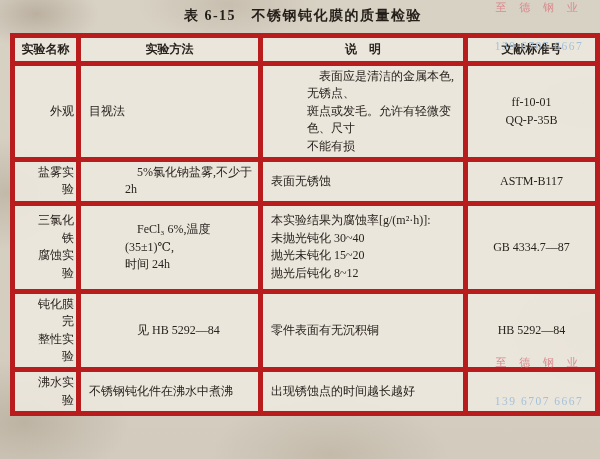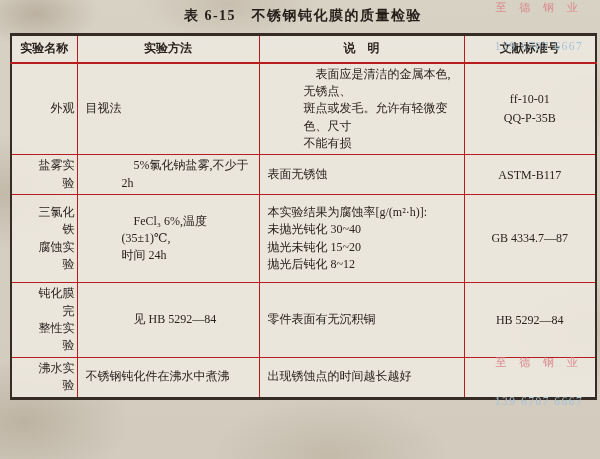--- a/index.html
+++ b/index.html
@@ -36,21 +36,21 @@
   table.inspection {
     position:absolute; left:10px; top:33px;
     width:585px;
     border-collapse:collapse; table-layout:fixed;
     background:rgba(238,234,225,0.85);
     border:2px solid #352d25;
     border-top-width:3px;
     border-bottom-width:3px;
   }
   td {
-    border:1px solid #b91c1c;
+    border:5px solid #b91c1c;
     font-size:12px;
     line-height:1.45;
     vertical-align:middle;
     white-space:pre-line;
     overflow:hidden;
     padding:2px 3px 2px 8px;
   }
   tr.header-row td {
     font-weight:bold; text-align:center; padding:2px;
     border-bottom-width:2px;

